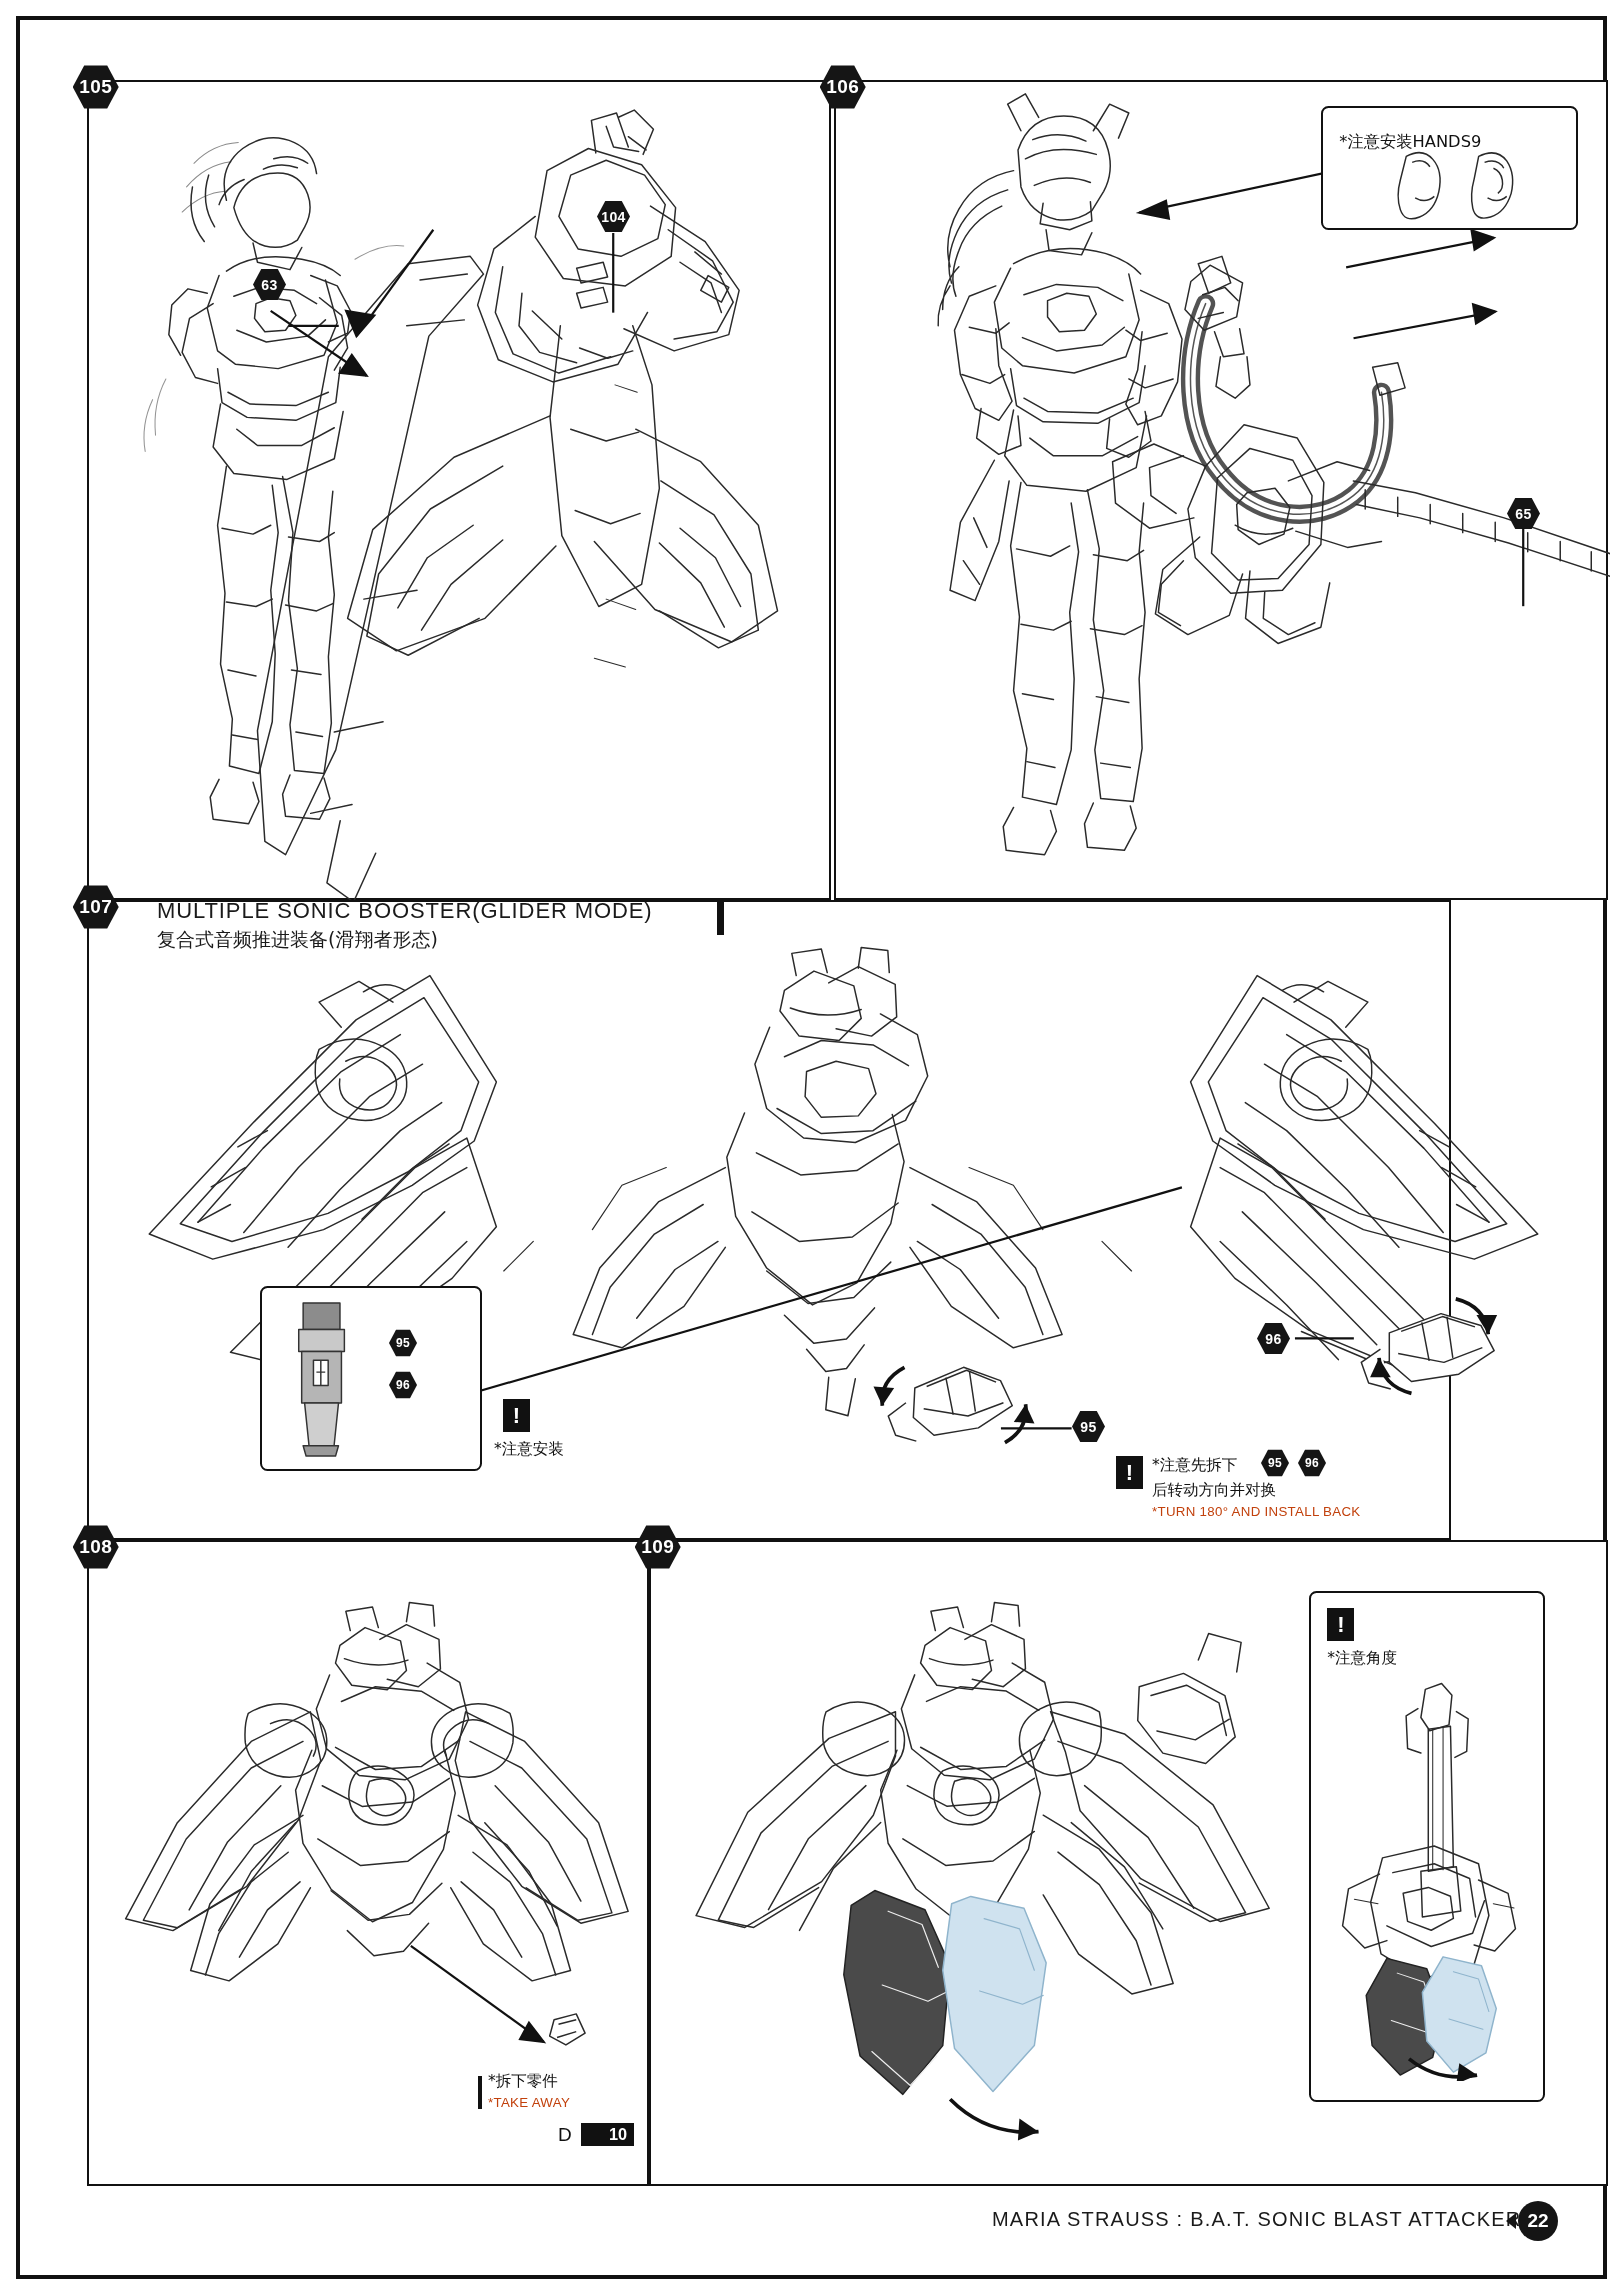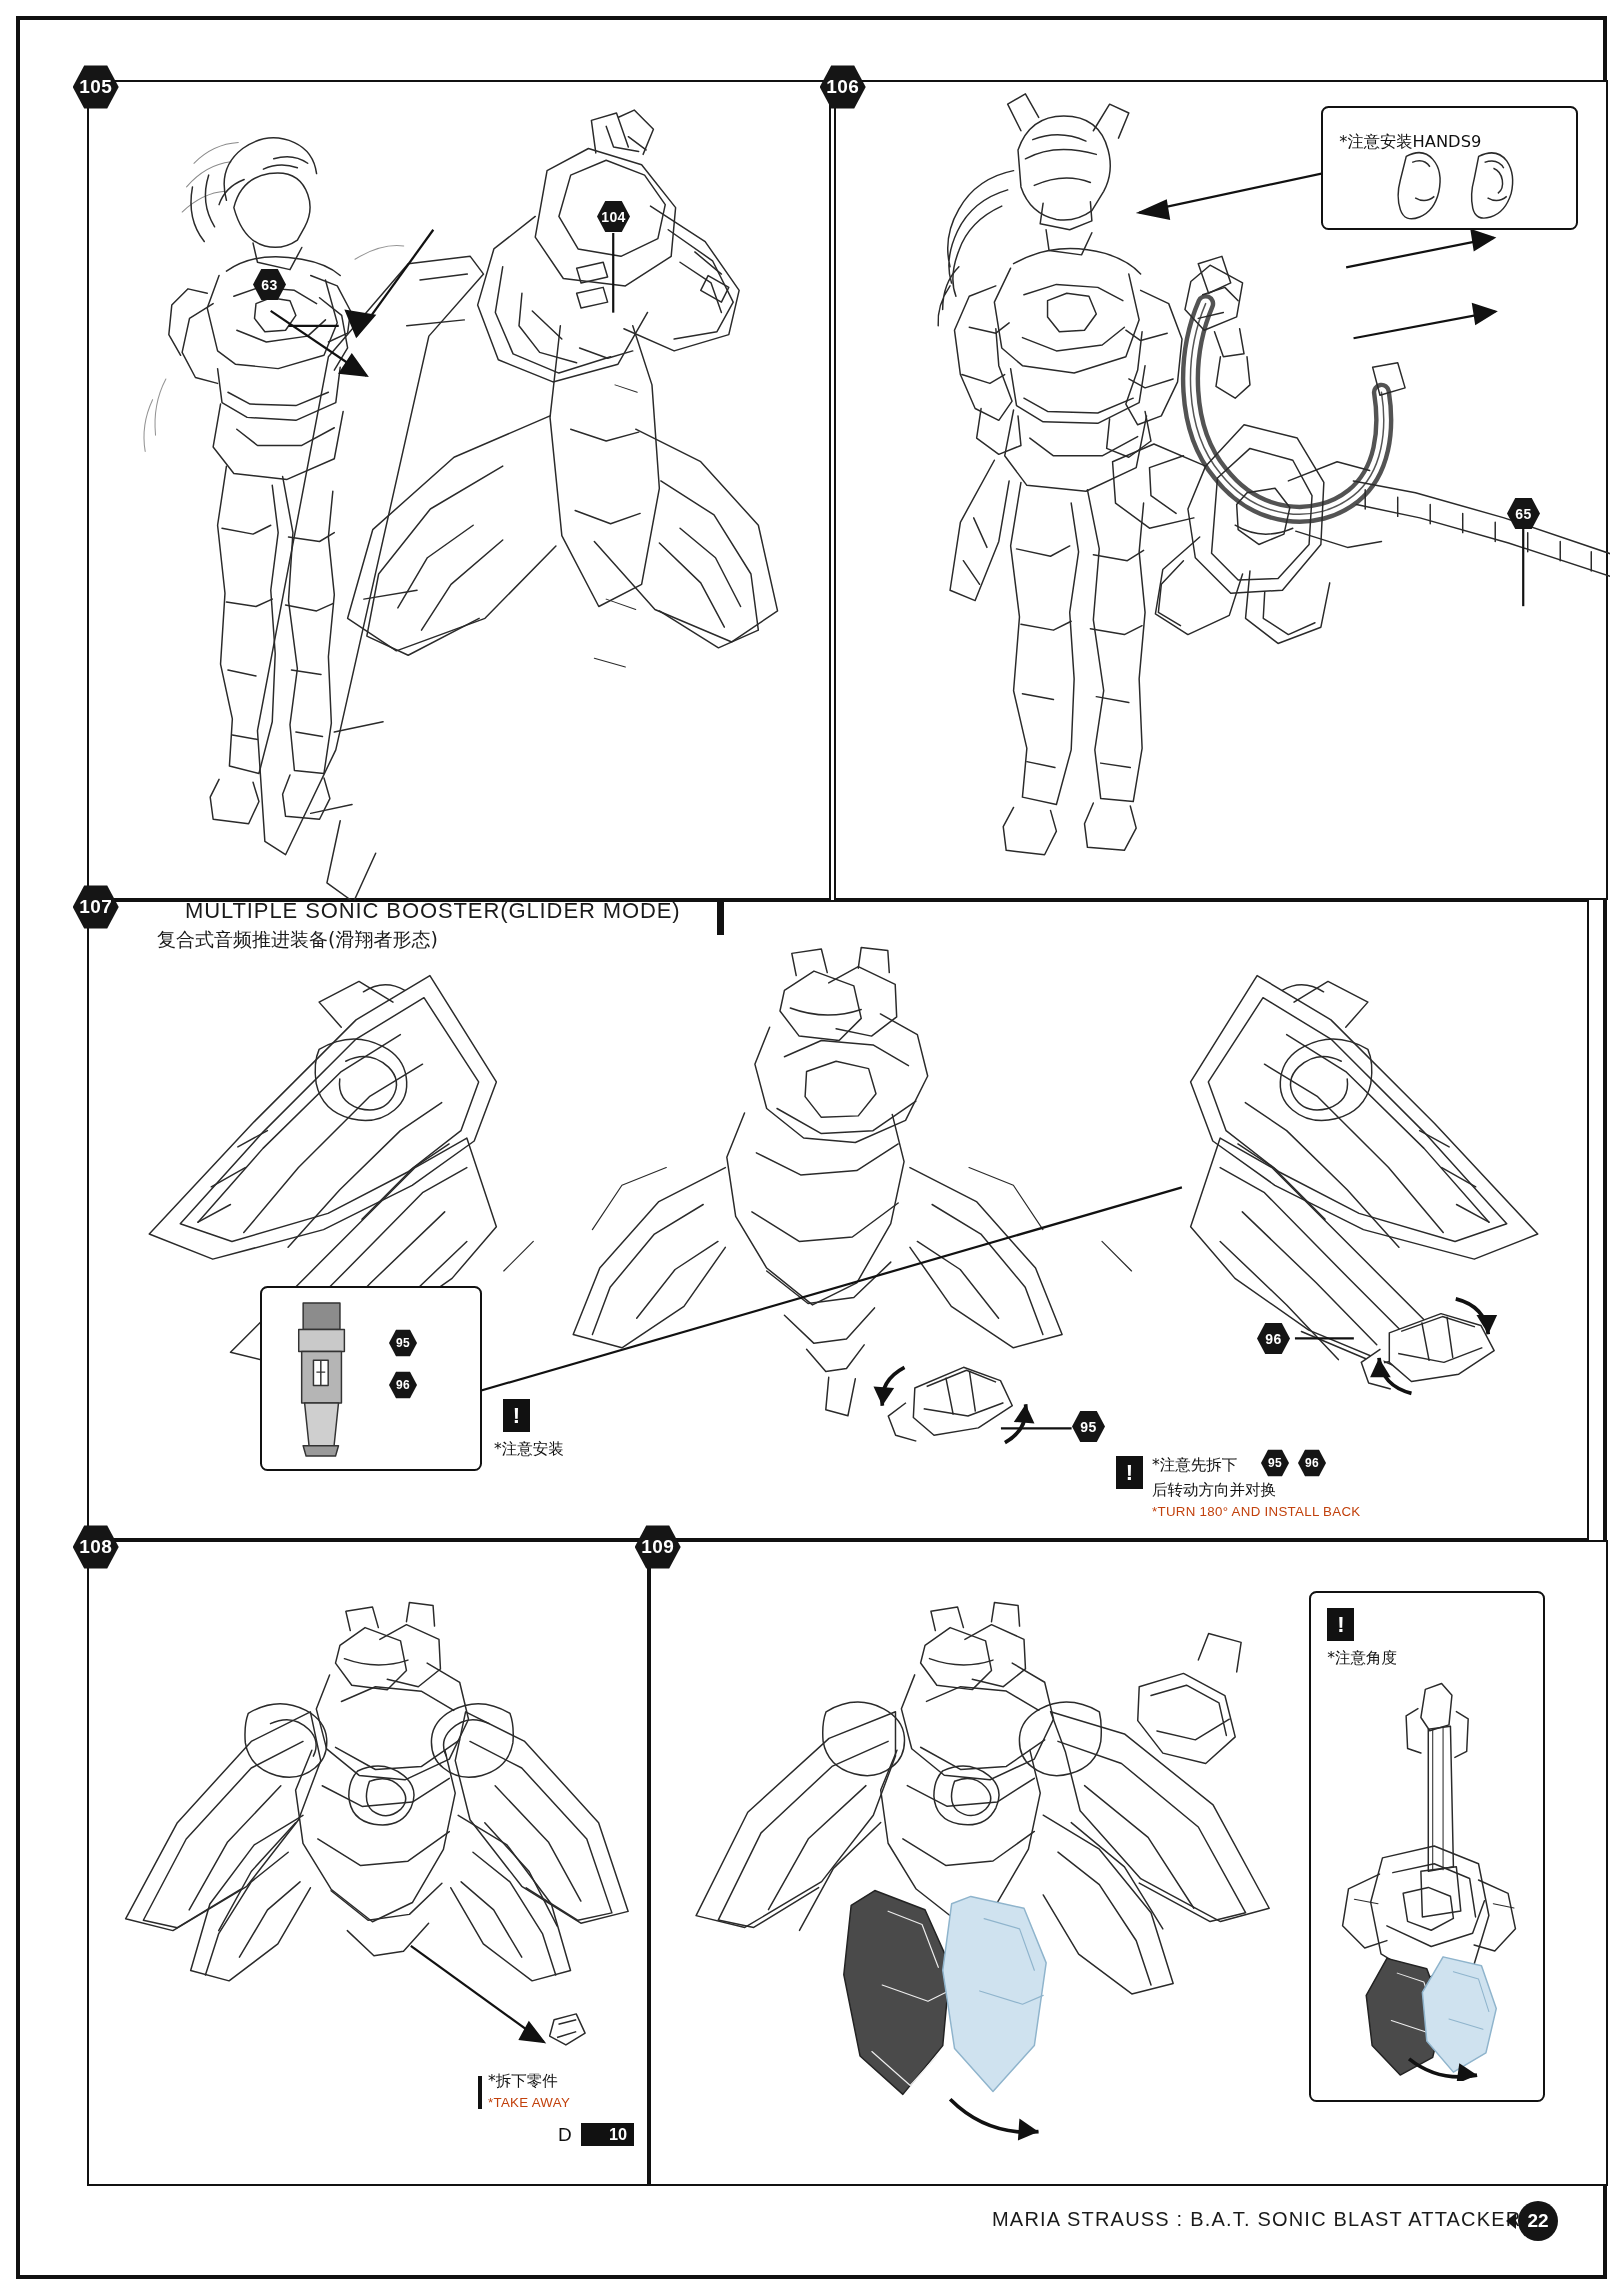--- a/index.html
+++ b/index.html
@@ -47,21 +47,20 @@
   .hexbadge.xs {
     width: 28px; height: 28px; font-size: 12px;
   }
   .title-en {
     position: absolute;
     font-size: 22px;
     letter-spacing: 0.9px;
     color: #1a1a1a;
     white-space: nowrap;
     font-family: "Liberation Sans", sans-serif;
-    margin-left: 28px;
   }
   .title-cn {
     position: absolute;
     font-size: 19px;
     color: #1a1a1a;
     white-space: nowrap;
     font-family: "DejaVu Sans", sans-serif;
   }
   .title-bar {
     position: absolute;
@@ -350,21 +349,21 @@
     <div class="hexbadge sm" style="left:671px; top:415px;">65</div>
     <svg class="art" style="left:671px; top:443px;" width="59" height="96" viewBox="0 0 80 130">
       <g stroke="#111" stroke-width="3" fill="none">
         <path d="M22 4 L22 110"></path>
       </g>
     </svg>
 
     <div class="hexbadge" style="left:-16.3px; top:-18px;">106</div>
   </div>
 
-  <div class="panel" style="left:87px; top:900px; width:1502px; height:640px;">
+  <div class="panel" style="left:87px; top:900px; width:1364px; height:640px;">
 
     <div class="hexbadge" style="left:-16.3px; top:-18px;">107</div>
 
     <div class="title-en" style="left:68px; top:-4.4px;">MULTIPLE SONIC BOOSTER(GLIDER MODE)</div>
     <div class="title-cn" style="left:68px; top:25px;">复合式音频推进装备(滑翔者形态)</div>
     <div class="title-bar" style="left:628px; top:-1.5px;"></div>
 
     <svg class="art" style="left:30px; top:44px;" width="1449" height="517" viewBox="0 0 1960 700">
       <g fill="none" stroke="#2a2a2a" stroke-width="2" stroke-linejoin="round" stroke-linecap="round">
 

